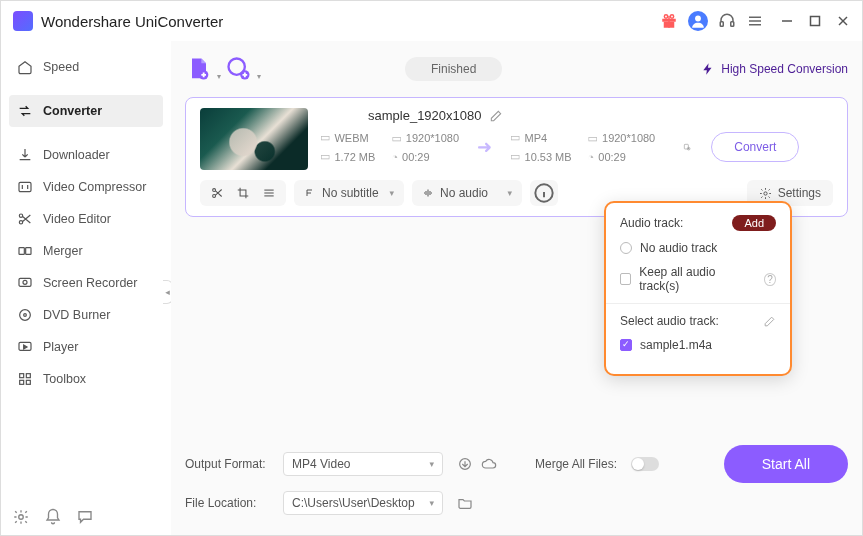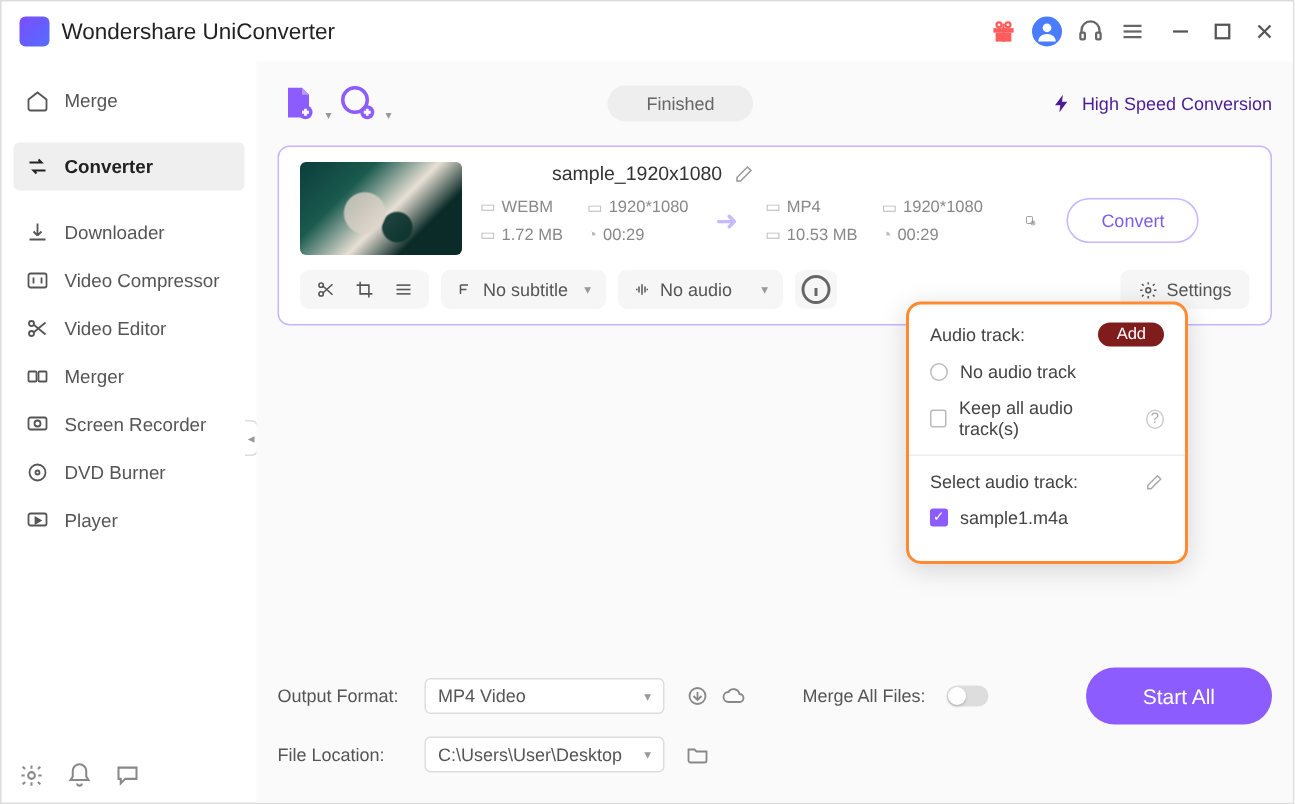--- a/index.html
+++ b/index.html
@@ -140,21 +140,21 @@
   </div>
 
   <div class="body-row">
     <div class="sidebar">
       <div class="side-item">
           <span class="side-icon">
             <svg viewBox="0 0 24 24" fill="none" stroke="currentColor" stroke-width="1.8">
               <path d="M3 11l9-7 9 7v9a2 2 0 01-2 2H5a2 2 0 01-2-2z"></path>
             </svg>
           </span>
-          <span>Merge</span>
+          <span>Speed</span>
         </div>
       <div class="side-item active">
           <span class="side-icon">
             <svg viewBox="0 0 24 24" fill="none" stroke="currentColor" stroke-width="2">
               <path d="M4 8h12l-3-3M20 16H8l3 3"></path>
             </svg>
           </span>
           <span>Converter</span>
         </div>
       <div class="side-item">
@@ -212,20 +212,31 @@
           <span>DVD Burner</span>
         </div>
       <div class="side-item">
           <span class="side-icon">
             <svg viewBox="0 0 24 24" fill="none" stroke="currentColor" stroke-width="1.8">
               <rect x="3" y="5" width="18" height="12" rx="2"></rect>
               <path d="M10 9l5 3-5 3z" fill="currentColor"></path>
             </svg>
           </span>
           <span>Player</span>
+        </div>
+      <div class="side-item">
+          <span class="side-icon">
+            <svg viewBox="0 0 24 24" fill="none" stroke="currentColor" stroke-width="1.8">
+              <rect x="4" y="4" width="6" height="6"></rect>
+              <rect x="14" y="4" width="6" height="6"></rect>
+              <rect x="4" y="14" width="6" height="6"></rect>
+              <rect x="14" y="14" width="6" height="6"></rect>
+            </svg>
+          </span>
+          <span>Toolbox</span>
         </div>
     </div>
 
     <div class="collapse-nub">◂</div>
 
     <div class="main">
       <div class="toolbar">
         <div class="tool-btn">
           <svg viewBox="0 0 24 24" fill="currentColor">
               <path d="M6 3h8l4 4v10l-4 3H6z" fill="#8c5cff"></path>

